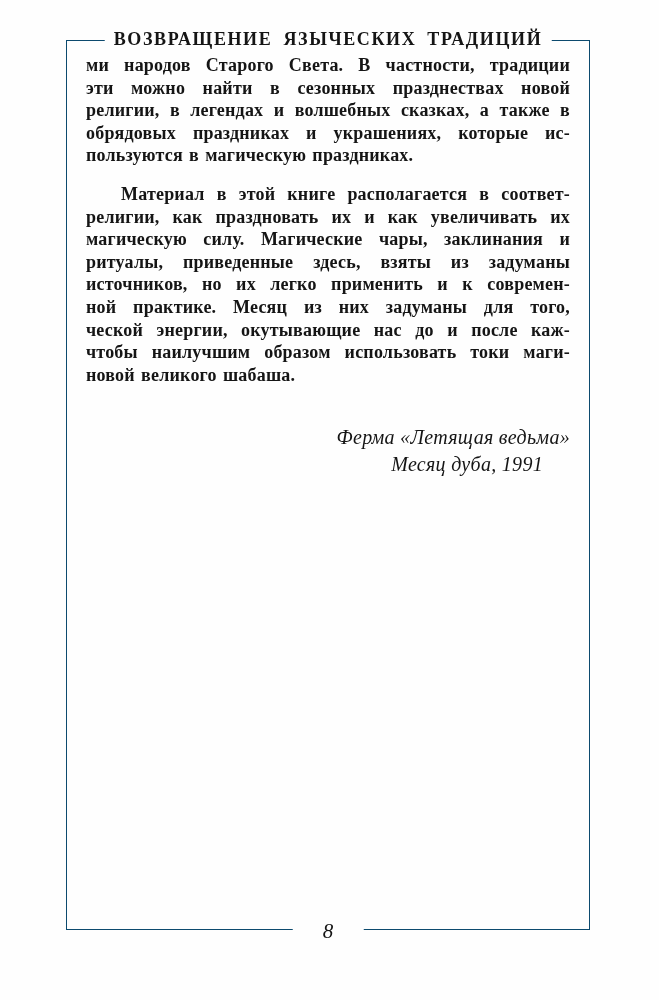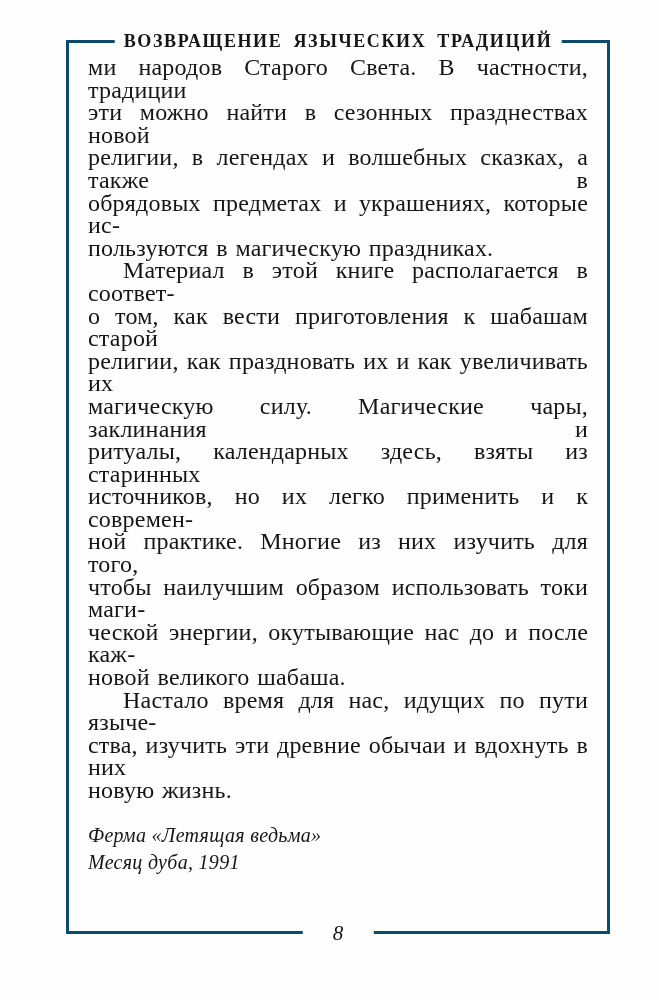--- a/index.html
+++ b/index.html
@@ -15,22 +15,21 @@
     color: #151515;
     font-family: "Liberation Serif", "DejaVu Serif", serif;
     overflow: hidden;
   }
   .frame {
     position: absolute;
     left: 66px;
     top: 40px;
     width: 522px;
     height: 888px;
-    border: 3px solid #0c4a6e;
-    padding-left: 16px;
+    border: 1px solid #0c4a6e;
   }
   .chapter-header {
     position: absolute;
     top: -14px;
     left: 50%;
     transform: translateX(-50%);
     background: #fefefe;
     padding: 0 9px;
     white-space: nowrap;
     font-size: 18px;
@@ -39,36 +38,39 @@
     line-height: 25px;
     word-spacing: 5px;
   }
   .body-text {
     position: absolute;
     left: 19px;
     right: 19px;
     top: 13px;
   }
   .text-line {
-    font-size: 24px;
+    font-size: 18px;
     line-height: 22.6px;
     letter-spacing: 0.2px;
     word-spacing: 1.5px;
     text-align: justify;
     text-align-last: justify;
     white-space: normal;
+    font-weight: bold;
   }
   .text-line.para-end {
     text-align-last: left;
   }
   .text-line.indent {
     text-indent: 35px;
+    margin-top: 16px;
   }
   .signature {
-    margin-top: 20px;
+    margin-top: 38px;
+    text-align: right;
     font-style: italic;
     font-size: 20px;
     line-height: 27px;
     letter-spacing: 0.3px;
   }
   .signature .sig-line-2 {
     margin-right: 27px;
   }
   .page-number {
     position: absolute;
@@ -89,42 +91,36 @@
   <div class="frame">
 
     <div class="chapter-header">ВОЗВРАЩЕНИЕ ЯЗЫЧЕСКИХ ТРАДИЦИЙ</div>
 
     <div class="body-text">
 
       <div>
         <div class="text-line">ми народов Старого Света. В частности, традиции</div>
         <div class="text-line">эти можно найти в сезонных празднествах новой</div>
         <div class="text-line">религии, в легендах и волшебных сказках, а также в</div>
-        <div class="text-line">обрядовых предметах и украшениях, которые ис-</div>
+        <div class="text-line">обрядовых праздниках и украшениях, которые ис-</div>
         <div class="text-line para-end">пользуются в магическую праздниках.</div>
       </div>
 
       <div>
         <div class="text-line indent">Материал в этой книге располагается в соответ-</div>
-        <div class="text-line">о том, как вести приготовления к шабашам старой</div>
         <div class="text-line">религии, как праздновать их и как увеличивать их</div>
         <div class="text-line">магическую силу. Магические чары, заклинания и</div>
-        <div class="text-line">ритуалы, календарных здесь, взяты из старинных</div>
+        <div class="text-line">ритуалы, приведенные здесь, взяты из задуманы</div>
         <div class="text-line">источников, но их легко применить и к современ-</div>
-        <div class="text-line">ной практике. Многие из них изучить для того,</div>
+        <div class="text-line">ной практике. Месяц из них задуманы для того,</div>
+        <div class="text-line">ческой энергии, окутывающие нас до и после каж-</div>
         <div class="text-line">чтобы наилучшим образом использовать токи маги-</div>
-        <div class="text-line">ческой энергии, окутывающие нас до и после каж-</div>
         <div class="text-line para-end">новой великого шабаша.</div>
       </div>
 
-      <div>
-        <div class="text-line indent">Настало время для нас, идущих по пути языче-</div>
-        <div class="text-line">ства, изучить эти древние обычаи и вдохнуть в них</div>
-        <div class="text-line para-end">новую жизнь.</div>
-      </div>
 
       <div class="signature">
         <div class="sig-line-1">Ферма «Летящая ведьма»</div>
         <div class="sig-line-2">Месяц дуба, 1991</div>
       </div>
 
     </div>
 
     <div class="page-number">8</div>
   </div>

